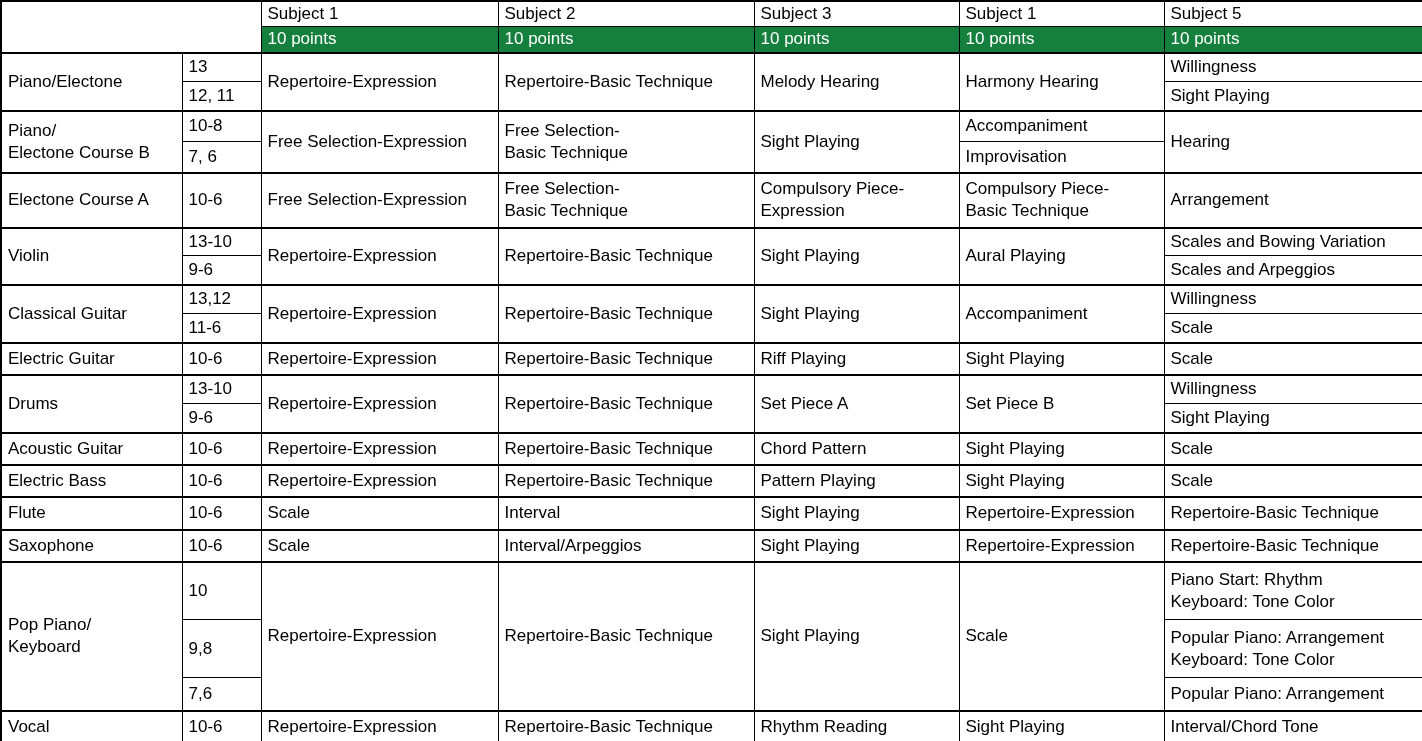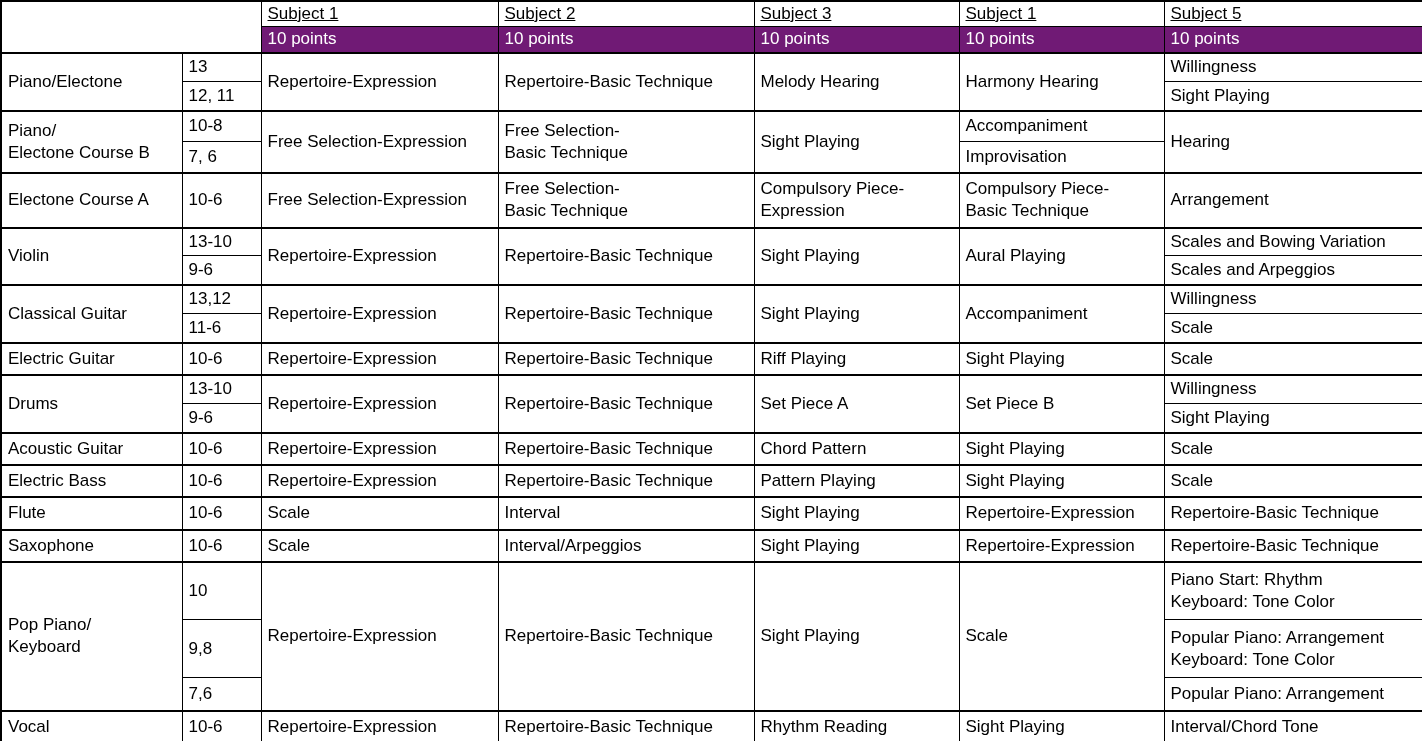--- a/index.html
+++ b/index.html
@@ -17,25 +17,25 @@
   table.grade-table td, table.grade-table th {
     border: 1px solid #000000;
     padding: 1px 6px;
     vertical-align: middle;
     text-align: left;
     overflow: hidden;
     white-space: pre-line;
     line-height: 1.32;
     font-weight: 400;
   }
-  th.subject-head { text-align: center; font-weight: 400; text-decoration: underline; }
+  th.subject-head { text-align: center; font-weight: 400; }
   th.points-head {
     text-align: center;
     font-weight: 700;
-    background: #701a75;
+    background: #15803d;
     color: #ffffff;
   }
   tr.gs > td, tr.gs > th { border-top: 2px solid #000000; }
   td.corner { border-bottom: 2px solid #000000; }
   
   tr.h24{height:24px} tr.h26{height:26px} tr.h28{height:28px} tr.h29{height:29px}
   tr.h31{height:31px} tr.h32{height:32px} tr.h33{height:33px} tr.h55{height:55px}
   tr.h58{height:58px}
 </style>
 </head>

